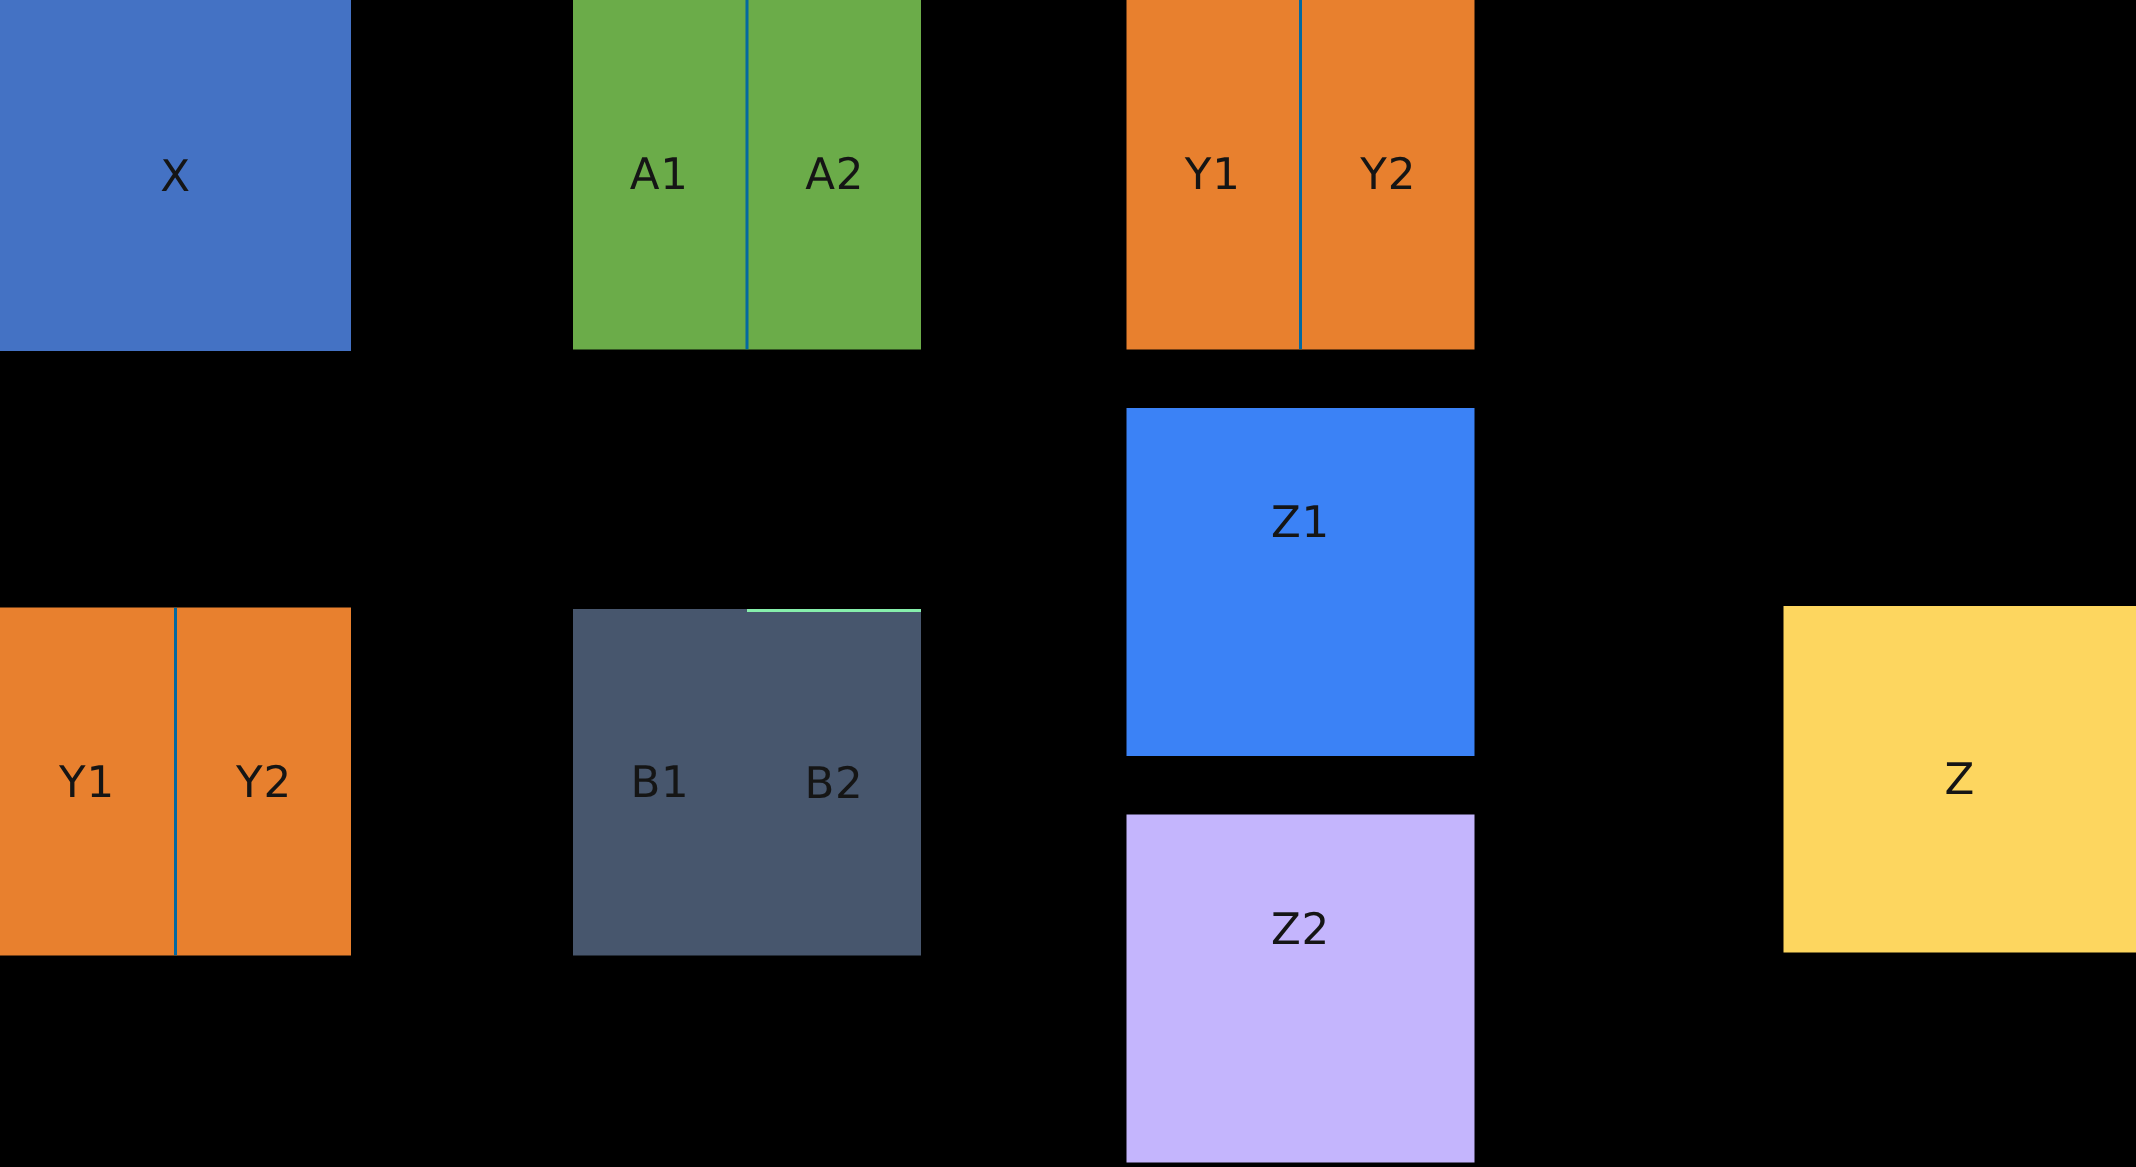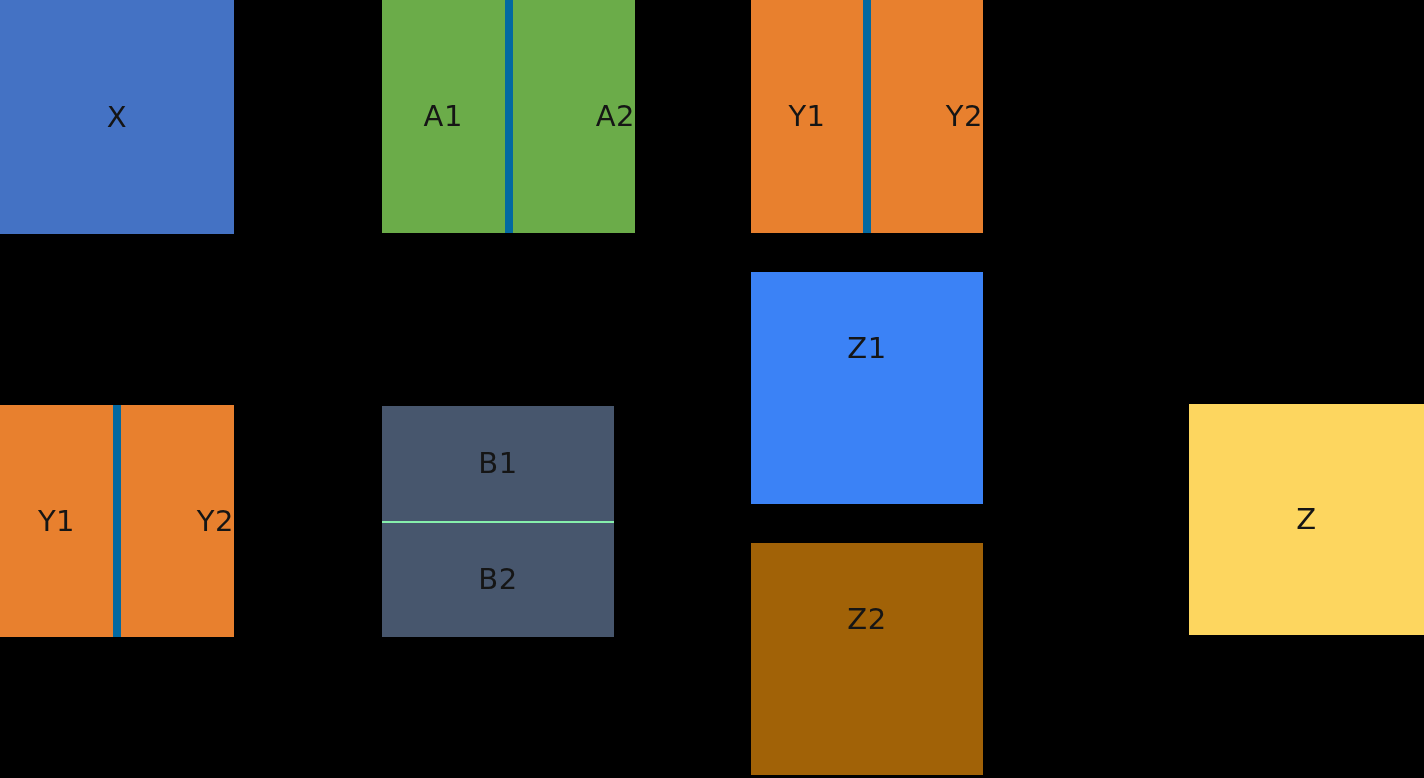--- a/index.html
+++ b/index.html
@@ -31,26 +31,25 @@
     display: flex;
     align-items: center;
     justify-content: center;
     flex: 1 1 0;
     overflow: hidden;
   }
   .split-h {
     flex-direction: row;
   }
   .split-v {
-    flex-direction: column;
+    flex-direction: row;
   }
   
   .split-h > .cell + .cell {
-    border-left: 8px solid #0369a1;
-    justify-content: flex-end;
+    border-left: 2px solid #0369a1;
   }
   .split-v > .cell + .cell {
     border-top: 2px solid #86efac;
   }
   .label {
     font-family: "DejaVu Sans", sans-serif;
     font-size: 29px;
     font-weight: 400;
     line-height: 1;
     color: #151515;
@@ -65,21 +64,21 @@
 <body style="background: rgb(0, 0, 0);">
 
 <div id="canvas" style="width: 1424px; height: 778px; background: rgb(0, 0, 0);">
 
   <div class="block" id="blk-x" style="left: 0px; top: 0px; width: 234px; height: 234px; background: rgb(68, 114, 196);">
     <div class="cell">
       <span class="label" style="color: rgb(21, 21, 21);">X</span>
     </div>
   </div>
 
-  <div class="block split-h" id="blk-a" style="left: 382px; top: 0px; width: 253px; height: 233px; background: rgb(107, 172, 73);">
+  <div class="block split-h" id="blk-a" style="left: 382px; top: 0px; width: 232px; height: 233px; background: rgb(107, 172, 73);">
     <div class="cell">
       <span class="label" style="color: rgb(21, 21, 21);">A1</span>
     </div>
     <div class="cell">
       <span class="label" style="color: rgb(21, 21, 21);">A2</span>
     </div>
   </div>
 
   <div class="block split-h" id="blk-ytop" style="left: 751px; top: 0px; width: 232px; height: 233px; background: rgb(232, 128, 46);">
     <div class="cell">
@@ -113,19 +112,19 @@
       <span class="label" style="color: rgb(21, 21, 21);">B2</span>
     </div>
   </div>
 
   <div class="block" id="blk-z" style="left: 1189px; top: 404px; width: 235px; height: 231px; background: rgb(253, 214, 95);">
     <div class="cell">
       <span class="label" style="color: rgb(21, 21, 21);">Z</span>
     </div>
   </div>
 
-  <div class="block" id="blk-z2" style="left: 751px; top: 543px; width: 232px; height: 232px; background: #a16207;">
+  <div class="block" id="blk-z2" style="left: 751px; top: 543px; width: 232px; height: 232px; background: #c4b5fd;">
     <div class="cell">
       <span class="label nudge-up-40" style="color: rgb(21, 21, 21);">Z2</span>
     </div>
   </div>
 
 </div>
 
 </body></html>

